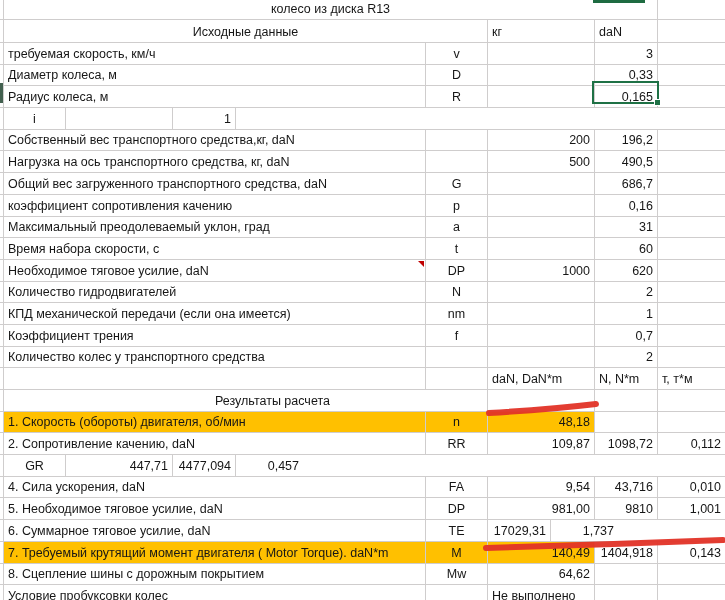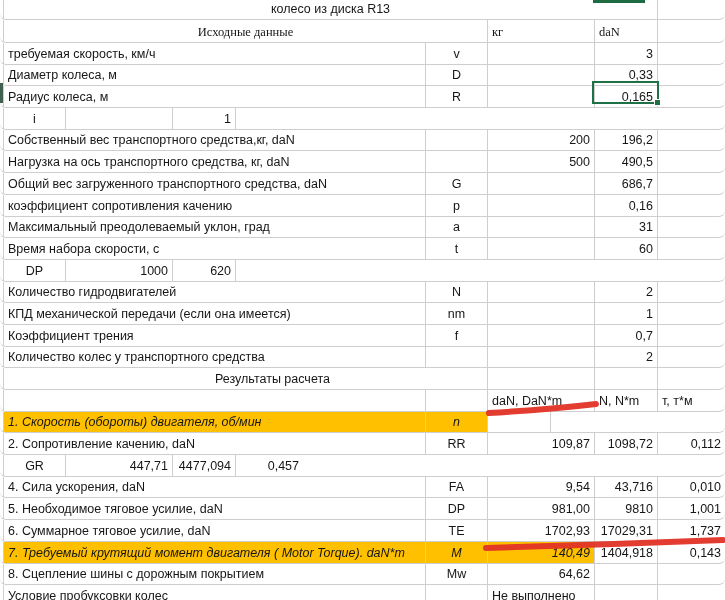--- a/index.html
+++ b/index.html
@@ -8,40 +8,40 @@
     --hl:#ffc000;
     --sel:#1e7145;
     --comment:#c00000;
   }
   html,body{margin:0;padding:0;background:#fff;}
   #sheet{
     position:relative;width:725px;height:600px;background:#fff;overflow:hidden;
     font-family:"Liberation Sans","DejaVu Sans",sans-serif;
     -webkit-font-smoothing:antialiased;
   }
-  .row{display:flex;height:20.7px;border-bottom:1px solid var(--grid);background:#fff;border-radius:6px;}
+  .row{display:flex;height:20.7px;border-bottom:1px solid var(--grid);background:#fff;}
   .row.t-title{height:19px;}
-  .row.t-head{height:22px;font-family:Liberation Serif, serif;}
+  .row.t-head{height:22px;}
   .cell{
     box-sizing:border-box;border-right:1px solid var(--grid);
     display:flex;align-items:flex-end;justify-content:flex-start;
     padding:0 4px 3px 4px;font-size:12.5px;line-height:14px;color:var(--text);
     white-space:nowrap;overflow:hidden;position:relative;background:transparent;
   }
   .c-sliver{width:4px;padding:0;}
   .c-a{width:422px;text-align:center;}
   .c-b{width:62px;justify-content:center;}
   .c-c{width:107px;justify-content:flex-end;}
   .c-d{width:63px;justify-content:flex-end;text-align:right;}
   .c-e{width:67px;justify-content:flex-end;border-right:none;}
   .c-left{justify-content:flex-start;}
   .c-merged-title{width:654px;justify-content:center;}
   .c-merged-head{width:484px;justify-content:center;}
   .c-shift{padding-left:58px;}
-  .hl{background:var(--hl);font-style:italic;}
+  .hl{background:var(--hl);}
   .comment{
     position:absolute;top:1px;right:1px;width:0;height:0;
     border-left:6px solid transparent;border-top:6px solid var(--comment);
   }
   
   .ov{position:absolute;pointer-events:none;}
   #selbox{
     left:592px;top:81px;width:67px;height:23px;
     border:2px solid var(--sel);box-sizing:border-box;background:transparent;
   }
@@ -144,20 +144,21 @@
       <div class="row t-row">
         <div class="cell c-sliver"></div>
         <div class="cell c-a">Время набора скорости, с</div>
         <div class="cell c-b">t</div>
         <div class="cell c-c"></div>
         <div class="cell c-d">60</div>
         <div class="cell c-e"></div>
       </div>
       <div class="row t-row">
         <div class="cell c-sliver"></div>
+        <div class="cell c-a">Необходимое тяговое усилие, daN<span class="comment"></span></div>
         <div class="cell c-b">DP</div>
         <div class="cell c-c">1000</div>
         <div class="cell c-d">620</div>
         <div class="cell c-e"></div>
       </div>
       <div class="row t-row">
         <div class="cell c-sliver"></div>
         <div class="cell c-a">Количество гидродвигателей</div>
         <div class="cell c-b">N</div>
         <div class="cell c-c"></div>
@@ -181,39 +182,40 @@
         <div class="cell c-e"></div>
       </div>
       <div class="row t-row">
         <div class="cell c-sliver"></div>
         <div class="cell c-a">Количество колес у транспортного средства</div>
         <div class="cell c-b"></div>
         <div class="cell c-c"></div>
         <div class="cell c-d">2</div>
         <div class="cell c-e"></div>
       </div>
-      <div class="row t-head2">
-        <div class="cell c-sliver"></div>
-        <div class="cell c-merged-head c-shift">Результаты расчета</div>
-        <div class="cell c-c"></div>
-        <div class="cell c-d"></div>
-        <div class="cell c-e"></div>
-      </div>
       <div class="row t-cols">
         <div class="cell c-sliver"></div>
         <div class="cell c-a"></div>
         <div class="cell c-b"></div>
         <div class="cell c-c c-left">daN, DaN*m</div>
         <div class="cell c-d c-left">N, N*m</div>
         <div class="cell c-e c-left">т, т*м</div>
       </div>
+      <div class="row t-head2">
+        <div class="cell c-sliver"></div>
+        <div class="cell c-merged-head c-shift">Результаты расчета</div>
+        <div class="cell c-c"></div>
+        <div class="cell c-d"></div>
+        <div class="cell c-e"></div>
+      </div>
       <div class="row t-row">
         <div class="cell c-sliver"></div>
         <div class="cell c-a hl">1. Скорость (обороты) двигателя, об/мин</div>
         <div class="cell c-b hl">n</div>
+        <div class="cell c-c hl">48,18</div>
         <div class="cell c-d"></div>
         <div class="cell c-e"></div>
       </div>
       <div class="row t-row">
         <div class="cell c-sliver"></div>
         <div class="cell c-a">2. Сопротивление качению, daN</div>
         <div class="cell c-b">RR</div>
         <div class="cell c-c">109,87</div>
         <div class="cell c-d">1098,72</div>
         <div class="cell c-e">0,112</div>
@@ -238,21 +240,20 @@
         <div class="cell c-a">5. Необходимое тяговое усилие, daN</div>
         <div class="cell c-b">DP</div>
         <div class="cell c-c">981,00</div>
         <div class="cell c-d">9810</div>
         <div class="cell c-e">1,001</div>
       </div>
       <div class="row t-row">
         <div class="cell c-sliver"></div>
         <div class="cell c-a">6. Суммарное тяговое усилие, daN</div>
         <div class="cell c-b">TE</div>
-        <div class="cell c-c">1702,93</div>
         <div class="cell c-d">17029,31</div>
         <div class="cell c-e">1,737</div>
       </div>
       <div class="row t-row">
         <div class="cell c-sliver"></div>
         <div class="cell c-a hl">7. Требуемый крутящий момент двигателя ( Motor Torque). daN*m</div>
         <div class="cell c-b hl">M</div>
         <div class="cell c-c hl">140,49</div>
         <div class="cell c-d">1404,918</div>
         <div class="cell c-e">0,143</div>

